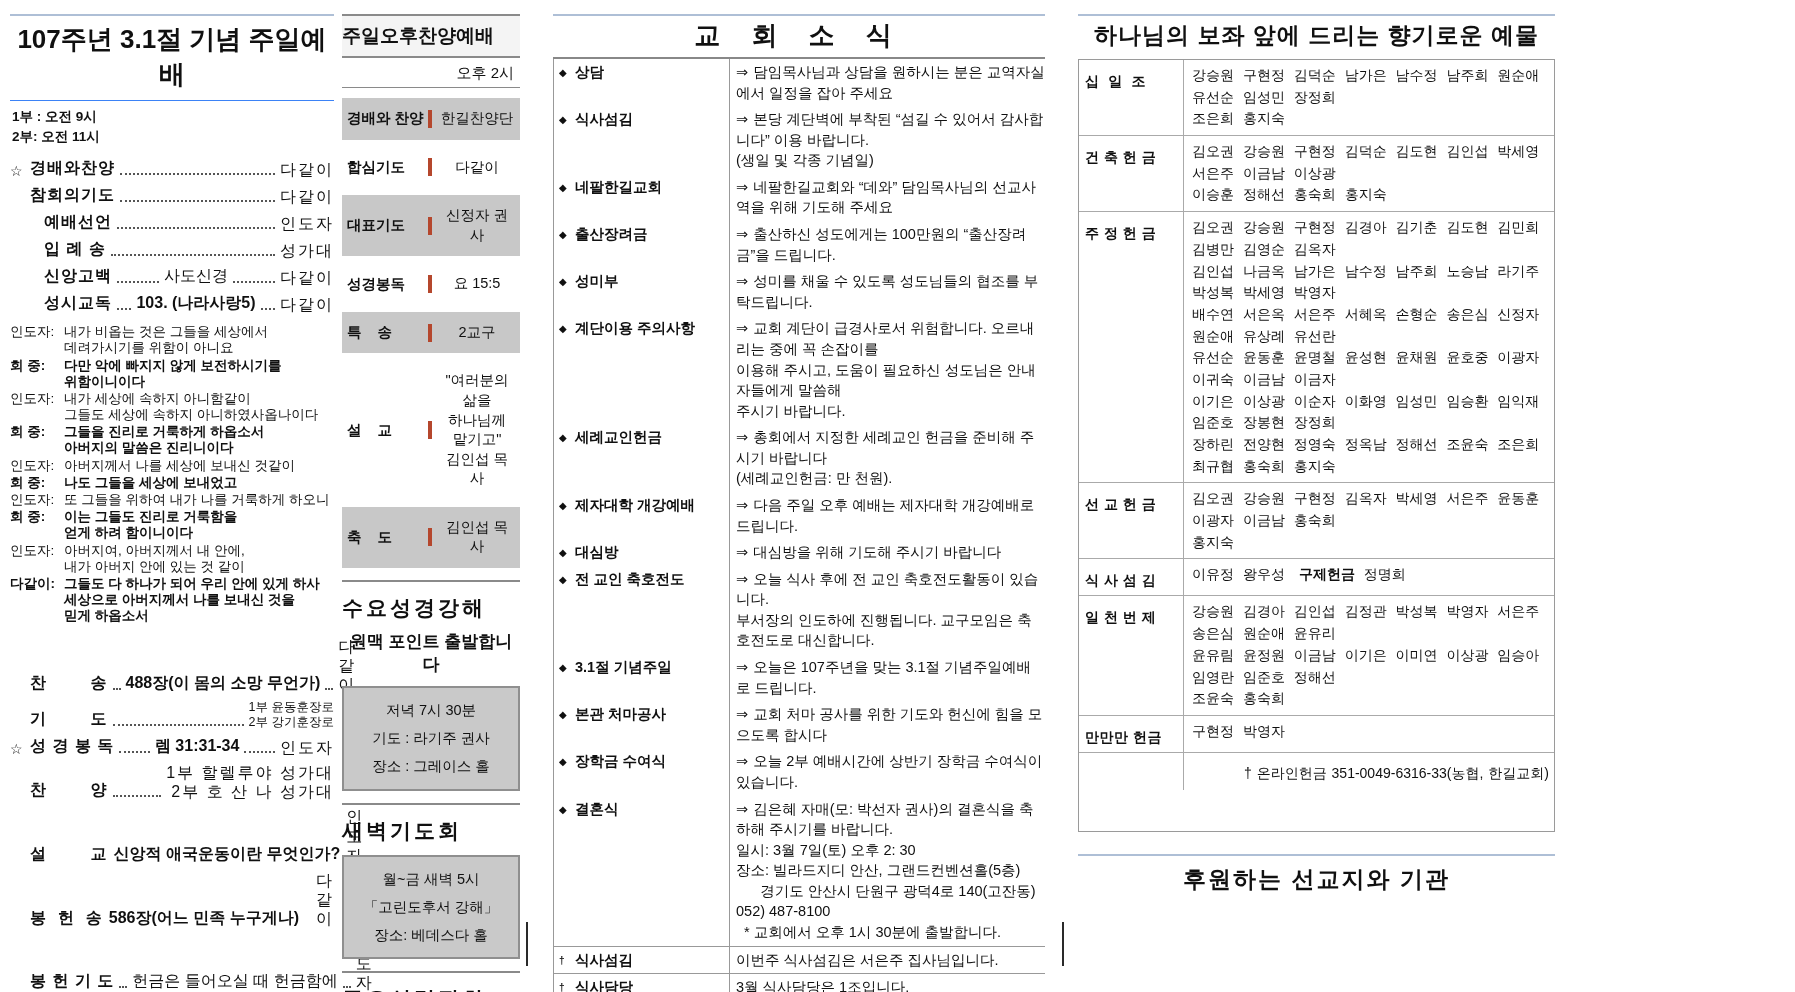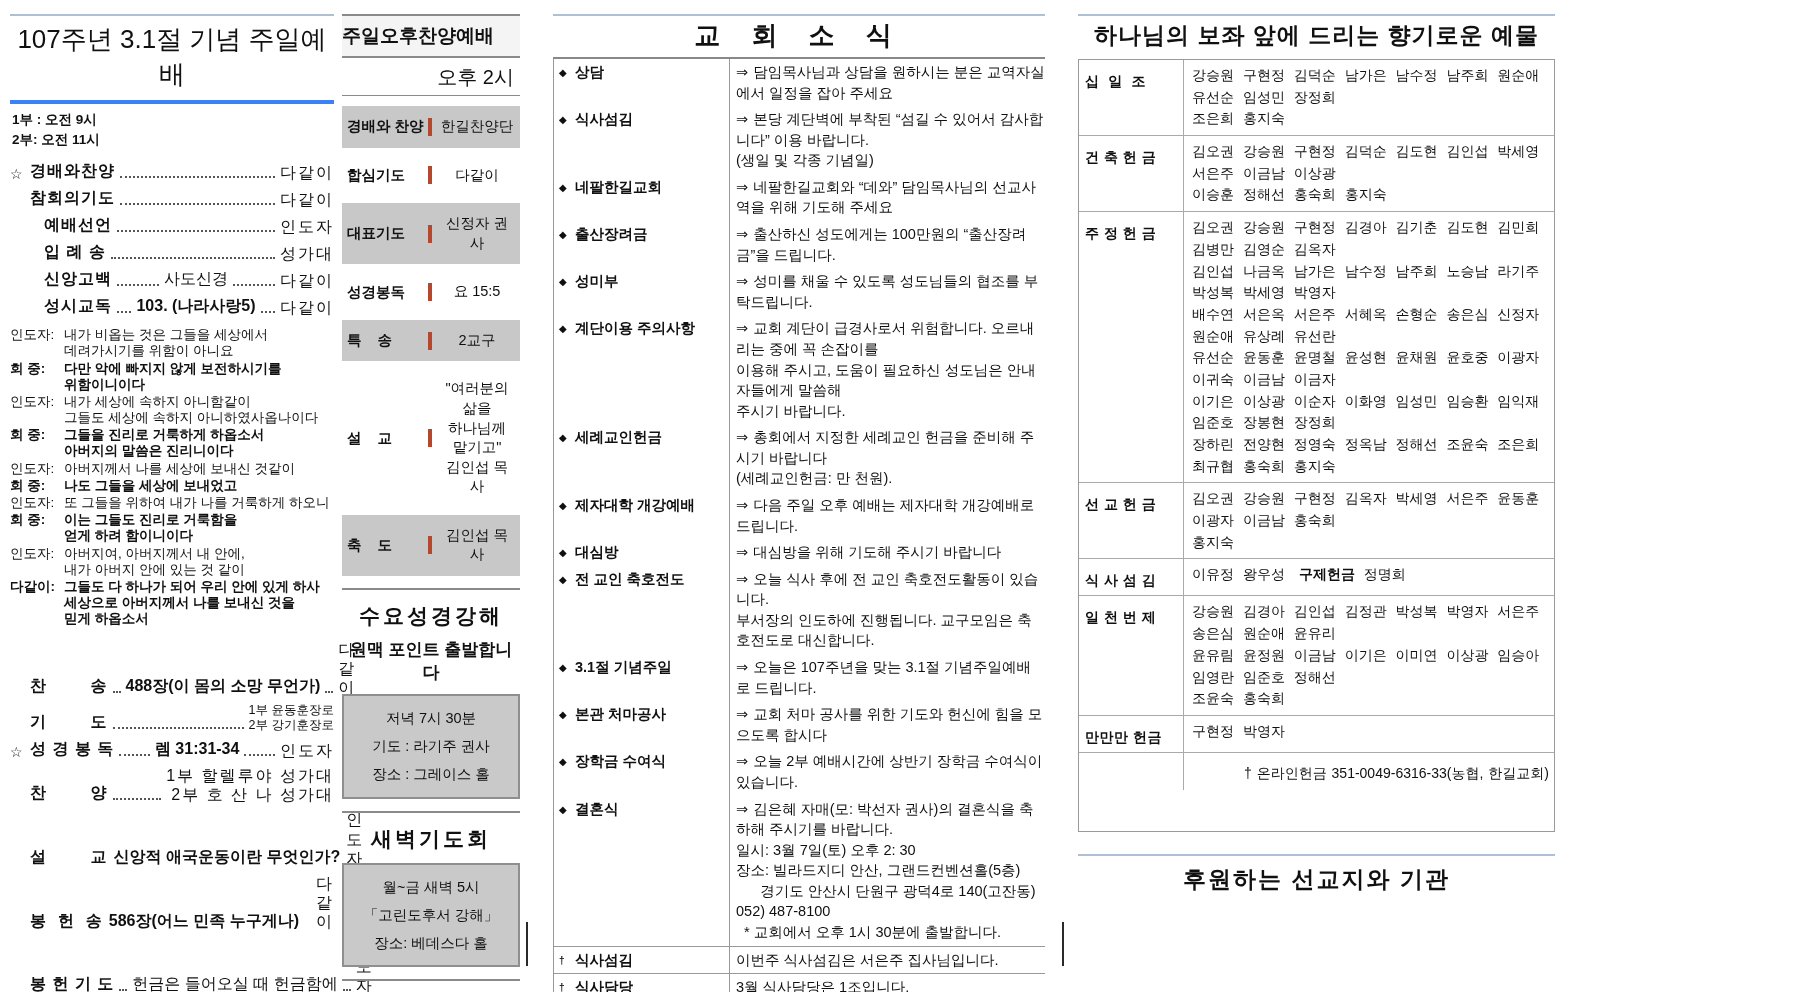--- a/index.html
+++ b/index.html
@@ -6,49 +6,49 @@
   body{font-family:"Liberation Sans","DejaVu Sans",sans-serif;color:#101010;}
   #canvas{position:relative;width:1795px;height:992px;background:#fff;overflow:hidden;}
 
   .col{position:absolute;top:14px;}
   #col1{left:10px;width:324px;}
   #col2{left:342px;width:178px;}
   #col3{left:553px;width:492px;}
   #col4{left:1078px;width:477px;}
 
   
-  .c1-title{font-size:26px;font-weight:normal;text-align:center;
-    border-top:2px solid #aebfd6;border-bottom:4px solid #3b82f6;padding:6px 0 8px;}
+  .c1-title{font-size:26px;font-weight:bold;text-align:center;
+    border-top:2px solid #aebfd6;border-bottom:1px solid #3b82f6;padding:6px 0 8px;}
   .c1-times{font-size:13.5px;font-weight:bold;line-height:1.45;margin:6px 0 12px 2px;white-space:pre-line;}
   .orow{display:flex;align-items:flex-end;margin:6px 0;font-size:16px;}
   .orow .star{width:20px;flex:none;font-size:14px;}
   .orow .olabel{font-weight:bold;letter-spacing:1px;white-space:pre;}
   .orow.indent .olabel{margin-left:14px;}
   .dotfill{flex:1;border-bottom:2px dotted #555;margin:0 5px 4px;min-width:8px;}
   .gapfill{flex:1;min-width:6px;}
   .omid{white-space:pre;}
   .omid.b{font-weight:bold;}
   .oright{letter-spacing:2px;white-space:pre-line;text-align:right;line-height:1.2;}
   .oright.small{font-size:12.5px;letter-spacing:0;}
   .responsive{margin:10px 0 12px;}
   .rline{display:flex;font-size:13.5px;line-height:1.2;margin:1px 0;}
   .rline .who{width:54px;flex:none;}
   .rline .rtext{flex:1;white-space:pre-line;}
   .rline.bold .rtext,.rline.bold .who{font-weight:bold;}
 
   
   .strip{background:#f4f4f4;border-top:2px solid #8a8a8a;border-bottom:2px solid #8a8a8a;
     font-weight:bold;font-size:19px;padding:7px 0;}
-  .svc-time{text-align:right;font-size:20px;padding:6px 6px 4px;border-bottom:1.5px solid #8a8a8a;margin-bottom:10px;}
+  .svc-time{text-align:right;font-size:15px;padding:6px 6px 4px;border-bottom:1.5px solid #8a8a8a;margin-bottom:10px;}
   .arow{display:flex;align-items:center;padding:11px 5px;margin-bottom:7px;font-size:14.5px;}
   .arow.shaded{background:#c8c8c8;justify-content:space-between;}
   .alabel{width:74px;flex:none;font-weight:bold;white-space:pre;}
   .abar{width:4px;height:18px;background:#b5472d;margin:0 7px;flex:none;}
   .aval{flex:1;text-align:center;white-space:pre-line;line-height:1.35;}
-  .sec-title{text-align:center;font-weight:bold;font-size:21px;letter-spacing:3px;
+  .sec-title{text-align:left;font-weight:bold;font-size:21px;letter-spacing:3px;
     border-top:2px solid #8a8a8a;padding-top:12px;margin-top:12px;}
   .sec-sub{text-align:center;font-weight:bold;font-size:17px;margin-top:8px;}
   .sbox{background:#c9c9c9;border:2px solid #8f8f8f;padding:8px 2px;text-align:center;
     font-size:14.5px;line-height:1.95;margin-top:10px;}
 
   
   .c3-title{font-size:26px;font-weight:bold;text-align:center;letter-spacing:12px;
     border-top:2px solid #aebfd6;padding:2px 0 4px;}
   .news{border-top:2px solid #888;border-bottom:1px solid #888;}
   .nitem{display:flex;font-size:14.5px;line-height:1.42;}

